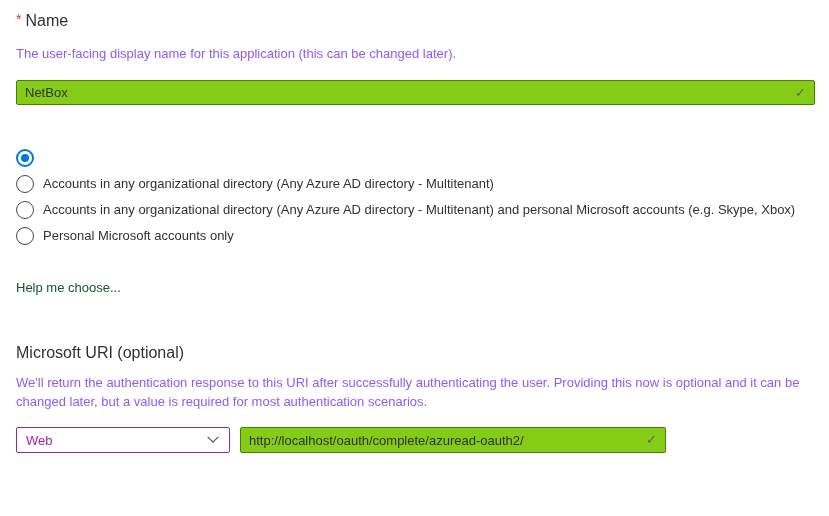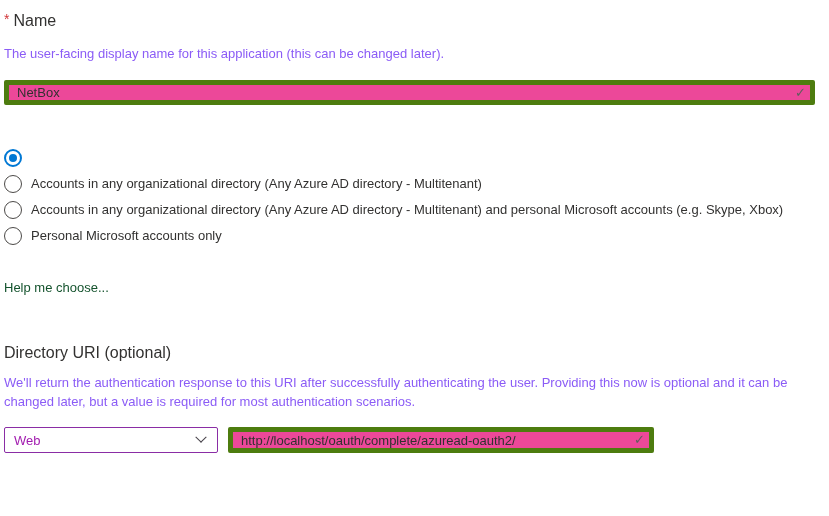--- a/index.html
+++ b/index.html
@@ -7,21 +7,21 @@
   body {
     font-family: "Liberation Sans", "DejaVu Sans", sans-serif;
     color: #323130;
     -webkit-font-smoothing: antialiased;
   }
   .page {
     position: relative;
     width: 829px;
     height: 516px;
     background: #ffffff;
-    padding: 10px 14px 0 4px;
+    padding: 10px 14px 0 16px;
     overflow: hidden;
   }
 
   
   .section-title {
     font-size: 16px;
     font-weight: 400;
     line-height: 22px;
     color: #323130;
     margin: 0;
@@ -42,28 +42,28 @@
   .desc-name { margin-top: 13px; }
 
   
   .textfield {
     position: relative;
     height: 25px;
   }
   .textfield input {
     width: 100%;
     height: 25px;
-    border: 5px solid #4d7c0f;
+    border: 1px solid #4d7c0f;
     border-radius: 2px;
     padding: 0 28px 0 8px;
     font-family: "Liberation Sans", "DejaVu Sans", sans-serif;
     font-size: 13px;
     color: #323130;
     outline: none;
-    background: #ec4899;
+    background: #84cc16;
   }
   .valid-check {
     position: absolute;
     right: 9px;
     top: 50%;
     transform: translateY(-53%);
     font-size: 13px;
     color: #5f5e5c;
     pointer-events: none;
   }
@@ -180,21 +180,21 @@
       <div class="radio-row">
         <span class="radio-outer"></span>
         <span class="radio-label">Personal Microsoft accounts only</span>
       </div>
     </div>
 
     <a class="help-link">Help me choose...</a>
   </div>
 
   <div class="redirect-section">
-    <h2 class="section-title">Directory URI (optional)</h2>
+    <h2 class="section-title">Microsoft URI (optional)</h2>
 
     <div class="body-text desc-redirect">We'll return the authentication response to this URI after successfully authenticating the user. Providing this now is optional and it can be changed later, but a value is required for most authentication scenarios.</div>
 
     <div class="redirect-row">
       <div class="dropdown">
         <span class="dropdown-value">Web</span>
         <span class="chevron-down"></span>
       </div>
       <div class="textfield uri-field">
         <input type="text" value="http://localhost/oauth/complete/azuread-oauth2/" style="">

